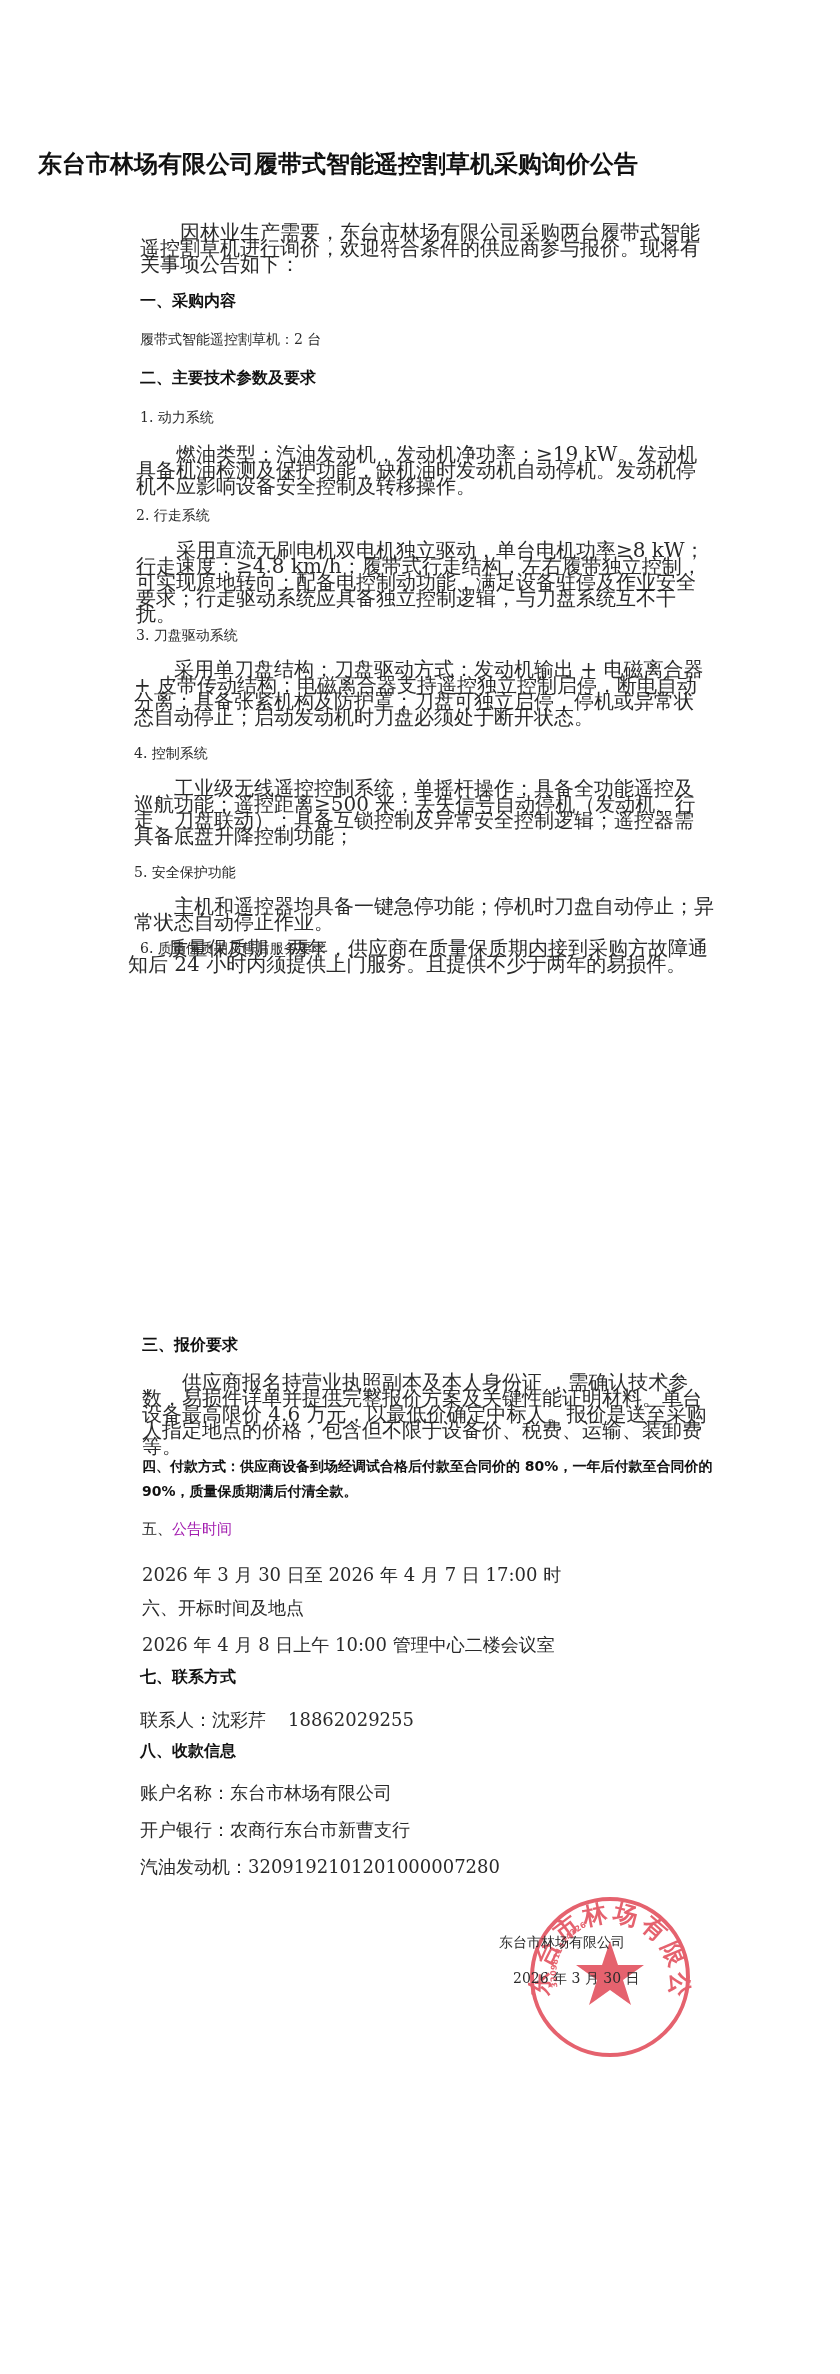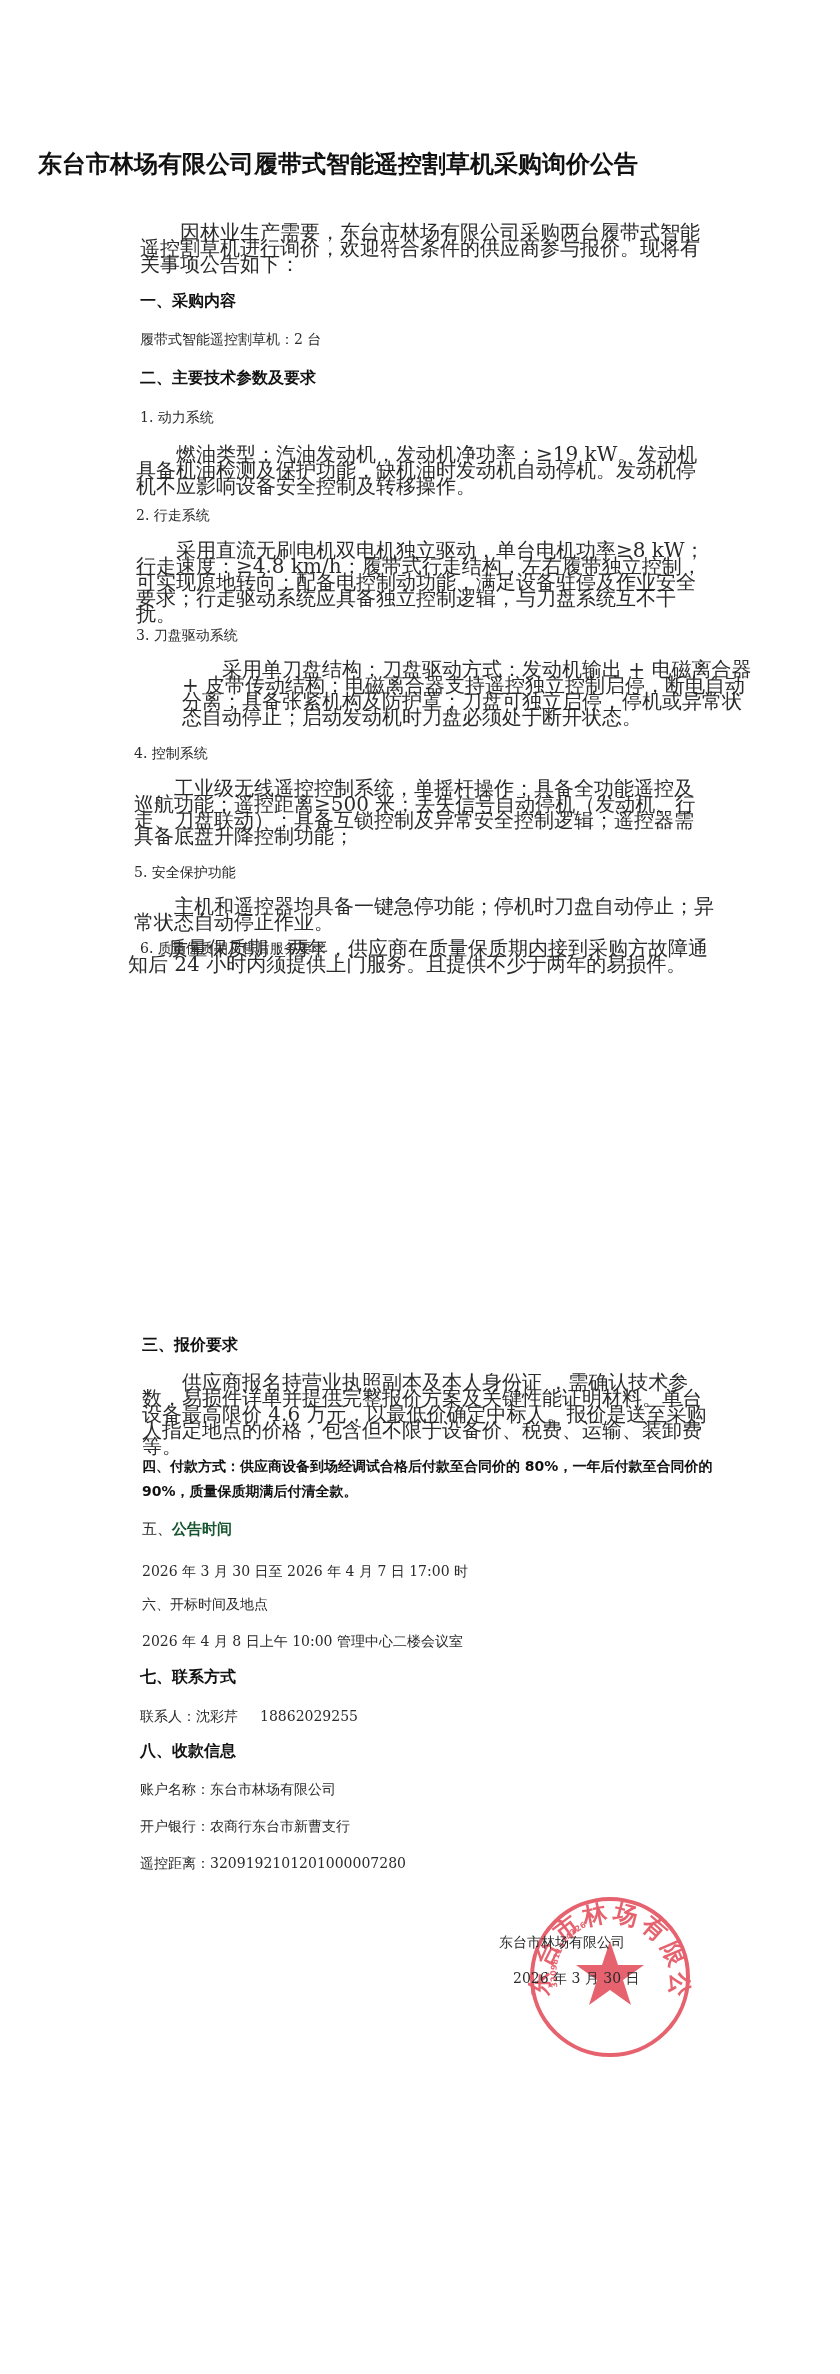--- a/index.html
+++ b/index.html
@@ -27,23 +27,23 @@
   .sub {
     left: 134px; font-size: 14px; color: #2a2a2a;
   }
   .payment {
     left: 140px; width: 580px;
     font-family: "DejaVu Sans", "Liberation Sans", sans-serif;
     font-weight: bold; font-size: 14px; line-height: 25px; color: #111;
   }
   .mixed-head { left: 140px; font-size: 15px; color: #2a2a2a; }
   .mixed-head b {
-    font-family: "DejaVu Sans", "Liberation Sans", sans-serif; font-weight: bold; color: #14532d;
+    font-family: "DejaVu Sans", "Liberation Sans", sans-serif; font-weight: normal; color: #a21caf;
   }
-  .info-line { left: 140px; font-size: 14px; color: #2a2a2a; }
+  .info-line { left: 140px; font-size: 18px; color: #2a2a2a; }
   .signature { font-size: 14px; color: #2a2a2a; }
   .stamp { left: 528px; top: 1893px; width: 164px; height: 168px; opacity: 0.82; }
 </style>
 </head>
 <body>
 
 <div class="abs title">东台市林场有限公司履带式智能遥控割草机采购询价公告</div>
 
 <div class="abs body-text indent" style="top:224px;left:140px;width:570px;">因林业生产需要，东台市林场有限公司采购两台履带式智能遥控割草机进行询价，欢迎符合条件的供应商参与报价。现将有关事项公告如下：</div>
 
@@ -52,21 +52,21 @@
 
 <div class="abs heading" style="top:368px;left:140px;">二、主要技术参数及要求</div>
 
 <div class="abs sub" style="top:409px;left:140px;">1. 动力系统</div>
 <div class="abs body-text indent" style="top:446px;left:136px;width:576px;">燃油类型：汽油发动机，发动机净功率：≥19 kW。发动机具备机油检测及保护功能，缺机油时发动机自动停机。发动机停机不应影响设备安全控制及转移操作。</div>
 
 <div class="abs sub" style="top:507px;left:136px;">2. 行走系统</div>
 <div class="abs body-text indent" style="top:542px;left:136px;width:576px;">采用直流无刷电机双电机独立驱动，单台电机功率≥8 kW；行走速度：≥4.8 km/h；履带式行走结构，左右履带独立控制，可实现原地转向；配备电控制动功能，满足设备驻停及作业安全要求；行走驱动系统应具备独立控制逻辑，与刀盘系统互不干扰。</div>
 
 <div class="abs sub" style="top:627px;left:136px;">3. 刀盘驱动系统</div>
-<div class="abs body-text indent" style="top:661px;left:134px;width:578px;margin-left:48px;">采用单刀盘结构；刀盘驱动方式：发动机输出 + 电磁离合器 + 皮带传动结构；电磁离合器支持遥控独立控制启停，断电自动分离；具备张紧机构及防护罩；刀盘可独立启停，停机或异常状态自动停止；启动发动机时刀盘必须处于断开状态。</div>
+<div class="abs body-text indent" style="top:661px;left:134px;width:578px;">采用单刀盘结构；刀盘驱动方式：发动机输出 + 电磁离合器 + 皮带传动结构；电磁离合器支持遥控独立控制启停，断电自动分离；具备张紧机构及防护罩；刀盘可独立启停，停机或异常状态自动停止；启动发动机时刀盘必须处于断开状态。</div>
 
 <div class="abs sub" style="top:745px;left:134px;">4. 控制系统</div>
 <div class="abs body-text indent" style="top:780px;left:134px;width:570px;">工业级无线遥控控制系统，单摇杆操作；具备全功能遥控及巡航功能；遥控距离≥500 米；丢失信号自动停机（发动机、行走、刀盘联动）；具备互锁控制及异常安全控制逻辑；遥控器需具备底盘升降控制功能；</div>
 
 <div class="abs sub" style="top:864px;left:134px;">5. 安全保护功能</div>
 <div class="abs body-text indent" style="top:898px;left:134px;width:580px;">主机和遥控器均具备一键急停功能；停机时刀盘自动停止；异常状态自动停止作业。</div>
 
 <div class="abs sub" style="top:940px;left:128px;margin-left:12px;">6. 质量保质期及售后服务要求</div>
 <div class="abs body-text indent" style="top:940px;left:128px;width:584px;">质量保质期：两年，供应商在质量保质期内接到采购方故障通知后 24 小时内须提供上门服务。且提供不少于两年的易损件。</div>
 
@@ -84,21 +84,21 @@
 <div class="abs info-line" style="top:1633px;left:142px;">2026 年 4 月 8 日上午 10:00 管理中心二楼会议室</div>
 
 <div class="abs heading" style="top:1667px;left:140px;">七、联系方式</div>
 <div class="abs info-line" style="top:1708px;left:140px;">
   <span>联系人：</span><span>沈彩芹</span><span style="display:inline-block;width:22px;"></span><span>18862029255</span>
 </div>
 
 <div class="abs heading" style="top:1741px;left:140px;">八、收款信息</div>
 <div class="abs info-line" style="top:1781px;left:140px;">账户名称：东台市林场有限公司</div>
 <div class="abs info-line" style="top:1818px;left:140px;">开户银行：农商行东台市新曹支行</div>
-<div class="abs info-line" style="top:1855px;left:140px;">遥控距离：3209192101201000007280</div>
+<div class="abs info-line" style="top:1855px;left:140px;">汽油发动机：3209192101201000007280</div>
 
 <svg class="abs stamp" viewBox="0 0 164 168">
   <defs>
     <path id="ringArc" d="M 24,112 A 62,62 0 1,1 140,112" fill="none"></path>
     <path id="codeArc" d="M 30,96 A 54,54 0 0,1 82,28" fill="none"></path>
   </defs>
   <circle cx="82" cy="84" r="78" fill="none" stroke="#e0404f" stroke-width="4"></circle>
   <text font-family="DejaVu Sans, sans-serif" font-weight="bold" font-size="24" fill="#e0404f" letter-spacing="4">
     <textPath href="#ringArc" startOffset="4%">东台市林场有限公司</textPath>
   </text>

